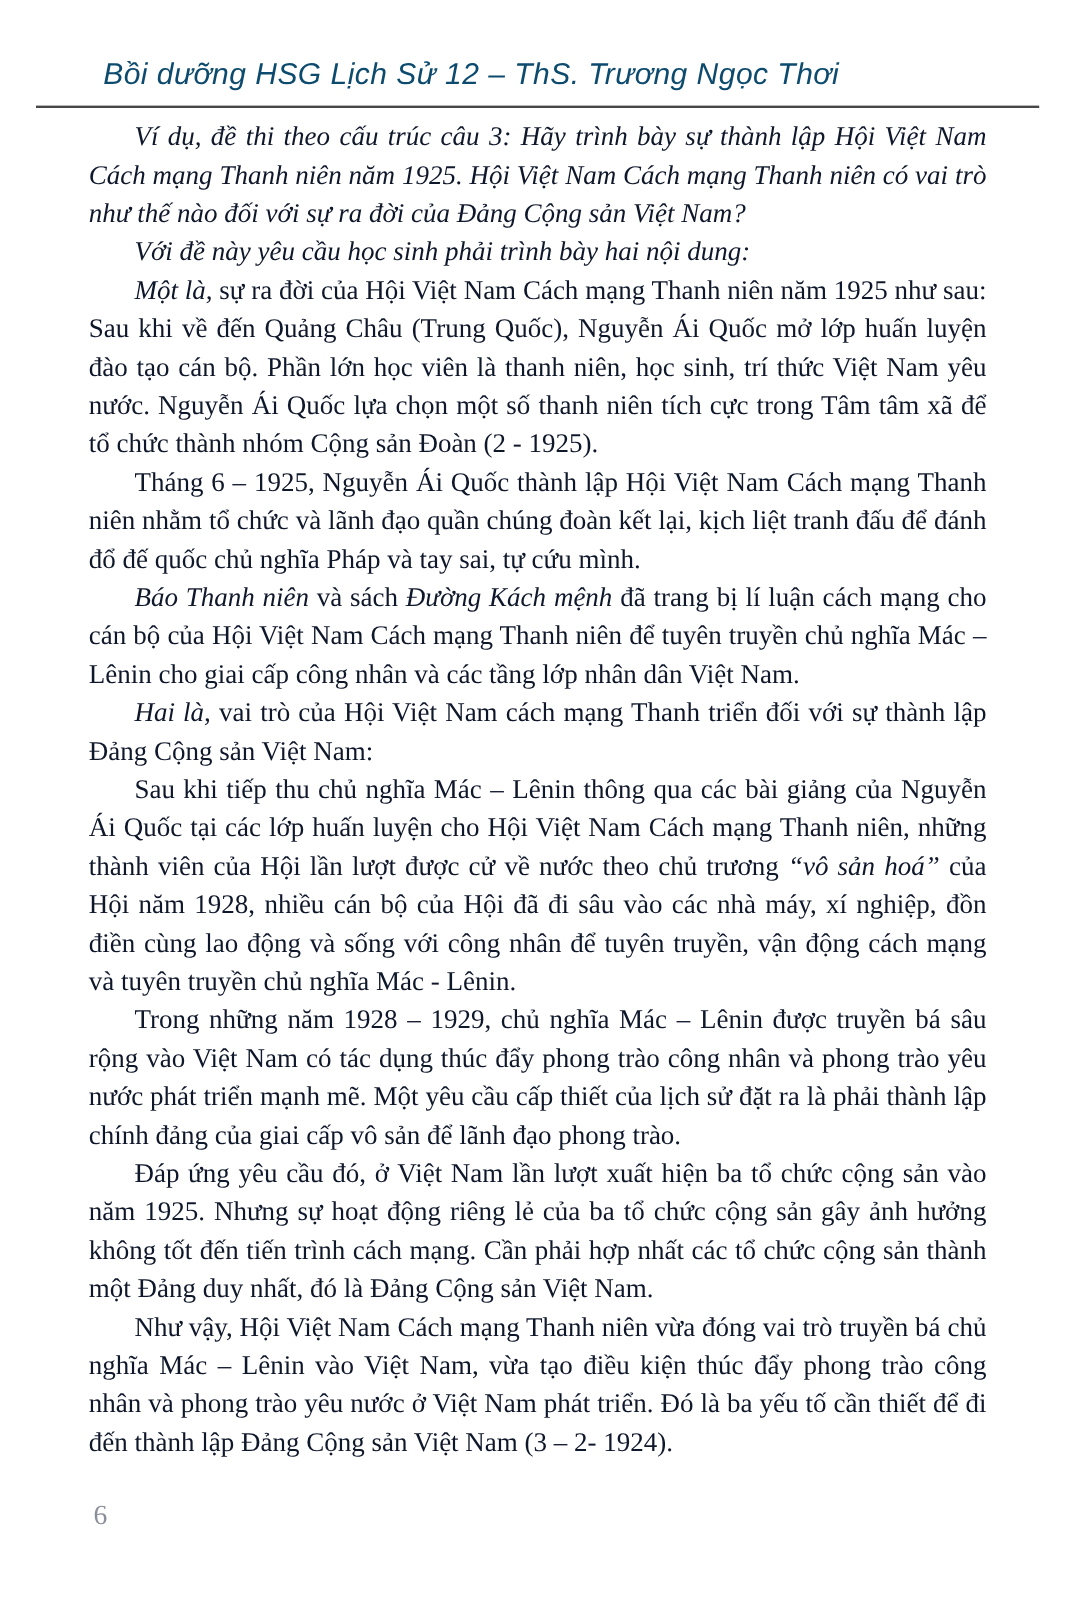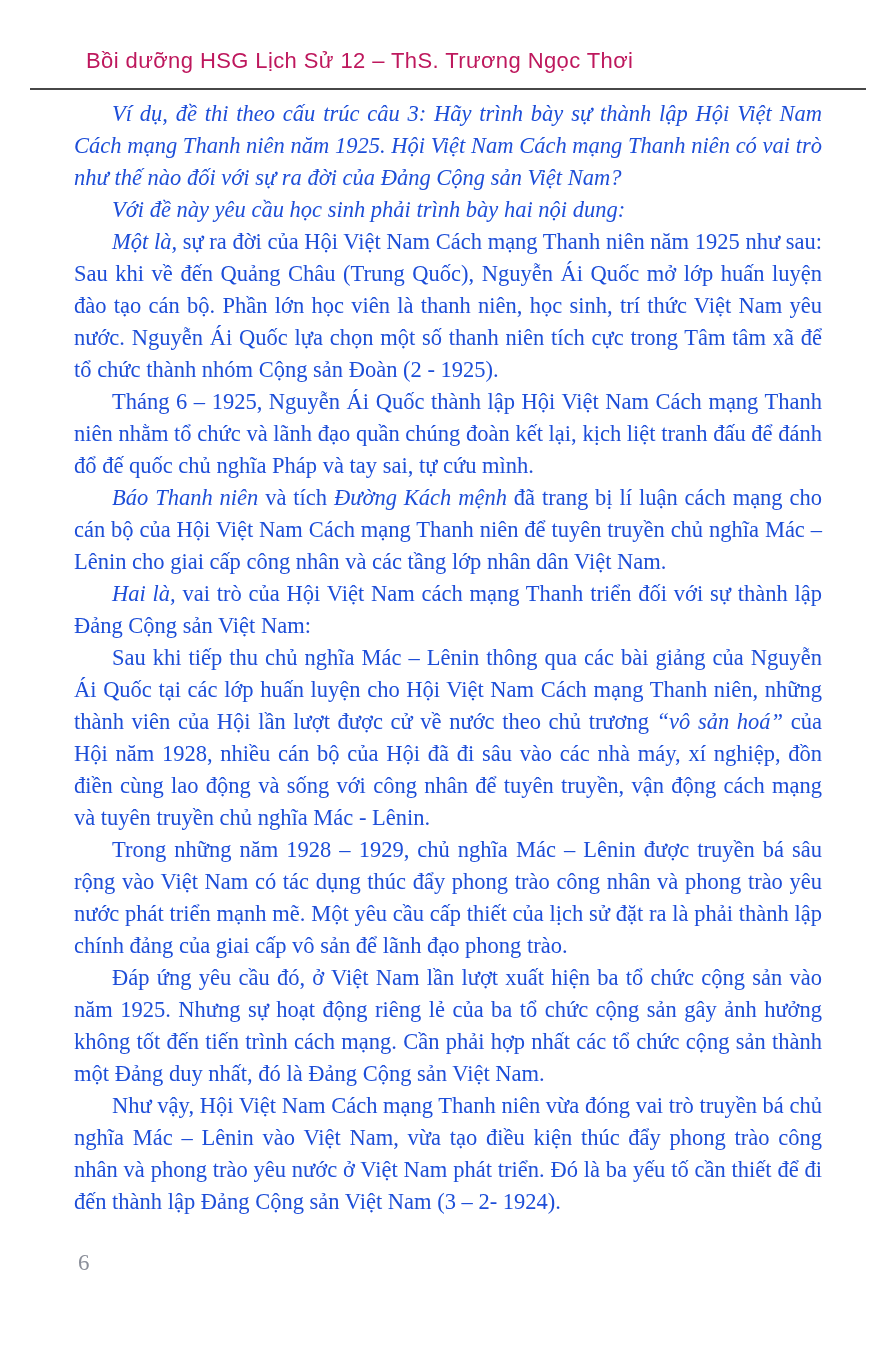--- a/index.html
+++ b/index.html
@@ -17,41 +17,42 @@
     position: relative;
     width: 894px;
     height: 1348px;
     background: #ffffff;
   }
   .header-title {
     position: absolute;
     top: 48px;
     left: 86px;
     font-family: "Liberation Sans", sans-serif;
-    font-size: 22px;
+    font-style: italic;
+    font-size: 25px;
     letter-spacing: 0.4px;
-    color: #be185d;
+    color: #0c4a6e;
     white-space: nowrap;
   }
   .rule {
     position: absolute;
     top: 88px;
     left: 30px;
     right: 28px;
     border-top: 2px solid #474747;
   }
   .content {
     position: absolute;
     top: 98px;
     left: 74px;
     width: 748px;
     font-size: 22.5px;
     line-height: 32px;
     text-align: justify;
-    color: #1d4ed8;
+    color: #0f172a;
   }
   .content p {
     margin: 0;
     padding: 0;
     text-indent: 38px;
   }
   .i {
     font-style: italic;
   }
   .page-number {
@@ -66,21 +67,21 @@
 <body>
 
 <div class="page">
   <span class="header-title">Bồi dưỡng HSG Lịch Sử 12 – ThS. Trương Ngọc Thơi</span>
   <div class="rule"></div>
   <div class="content">
       <p><span class="i">Ví dụ, đề thi theo cấu trúc câu 3: Hãy trình bày sự thành lập Hội Việt Nam Cách mạng Thanh niên  năm 1925. Hội Việt Nam Cách mạng Thanh niên có vai trò như thế nào đối với sự ra đời của Đảng Cộng sản Việt Nam?</span></p>
       <p><span class="i">Với đề này yêu cầu học sinh phải trình bày hai nội dung:</span></p>
       <p><span class="i">Một là,</span><span> sự ra đời của Hội Việt Nam Cách mạng Thanh niên năm 1925 như sau: Sau khi về đến Quảng Châu (Trung Quốc), Nguyễn Ái Quốc mở lớp huấn luyện đào tạo cán bộ. Phần lớn học viên là thanh niên, học sinh, trí thức Việt Nam yêu nước. Nguyễn Ái Quốc lựa chọn một số thanh niên tích cực trong Tâm tâm xã để tổ chức thành nhóm Cộng sản Đoàn (2 - 1925).</span></p>
       <p><span>Tháng 6 – 1925, Nguyễn Ái Quốc thành lập Hội Việt Nam Cách mạng Thanh niên nhằm tổ chức và lãnh đạo quần chúng đoàn kết lại, kịch liệt tranh đấu để đánh đổ đế quốc chủ nghĩa Pháp và tay sai, tự cứu mình.</span></p>
-      <p><span class="i">Báo Thanh niên</span><span> và tích </span><span class="i">Đường Kách mệnh</span><span>  đã trang bị lí luận cách mạng cho cán bộ của Hội Việt Nam Cách mạng Thanh niên để tuyên truyền chủ nghĩa Mác – Lênin cho giai cấp công nhân và các tầng lớp nhân dân Việt Nam.</span></p>
+      <p><span class="i">Báo Thanh niên</span><span> và sách </span><span class="i">Đường Kách mệnh</span><span>  đã trang bị lí luận cách mạng cho cán bộ của Hội Việt Nam Cách mạng Thanh niên để tuyên truyền chủ nghĩa Mác – Lênin cho giai cấp công nhân và các tầng lớp nhân dân Việt Nam.</span></p>
       <p><span class="i">Hai là,</span><span> vai trò của Hội Việt Nam cách mạng Thanh triển đối với sự thành lập Đảng Cộng sản Việt Nam:</span></p>
       <p><span>Sau khi tiếp thu chủ nghĩa Mác – Lênin thông qua các bài giảng của Nguyễn Ái Quốc tại các lớp huấn luyện cho Hội Việt Nam Cách mạng Thanh niên, những thành viên của Hội lần lượt được cử về nước theo chủ trương </span><span class="i">“vô sản hoá”</span><span> của Hội năm 1928, nhiều cán bộ của Hội đã đi sâu vào các nhà máy, xí nghiệp, đồn điền cùng lao động và sống với công nhân để tuyên truyền, vận động cách mạng và tuyên truyền chủ nghĩa Mác - Lênin.</span></p>
       <p><span>Trong những năm 1928 – 1929, chủ nghĩa Mác – Lênin được truyền bá sâu rộng vào Việt Nam có tác dụng thúc đẩy phong trào công nhân và phong trào yêu nước phát triển mạnh mẽ. Một yêu cầu cấp thiết của lịch sử đặt ra là phải thành lập chính đảng của giai cấp vô sản để lãnh đạo phong trào.</span></p>
       <p><span>Đáp ứng yêu cầu đó, ở Việt Nam lần lượt xuất hiện ba tổ chức cộng sản vào năm 1925. Nhưng sự hoạt động riêng lẻ của ba tổ chức cộng sản gây ảnh hưởng không tốt đến tiến trình cách mạng. Cần phải hợp nhất các tổ chức cộng sản thành một Đảng duy nhất, đó là Đảng Cộng sản Việt Nam.</span></p>
       <p><span>Như vậy, Hội Việt Nam Cách mạng Thanh niên vừa đóng vai trò truyền bá chủ nghĩa Mác – Lênin vào Việt Nam, vừa tạo điều kiện thúc đẩy phong trào công nhân và phong trào yêu nước ở Việt Nam phát triển. Đó là ba yếu tố cần thiết để đi đến thành lập Đảng Cộng sản Việt Nam (3 – 2- 1924).</span></p>
     </div>
   <div class="page-number">6</div>
 </div>
 
 </body></html>

